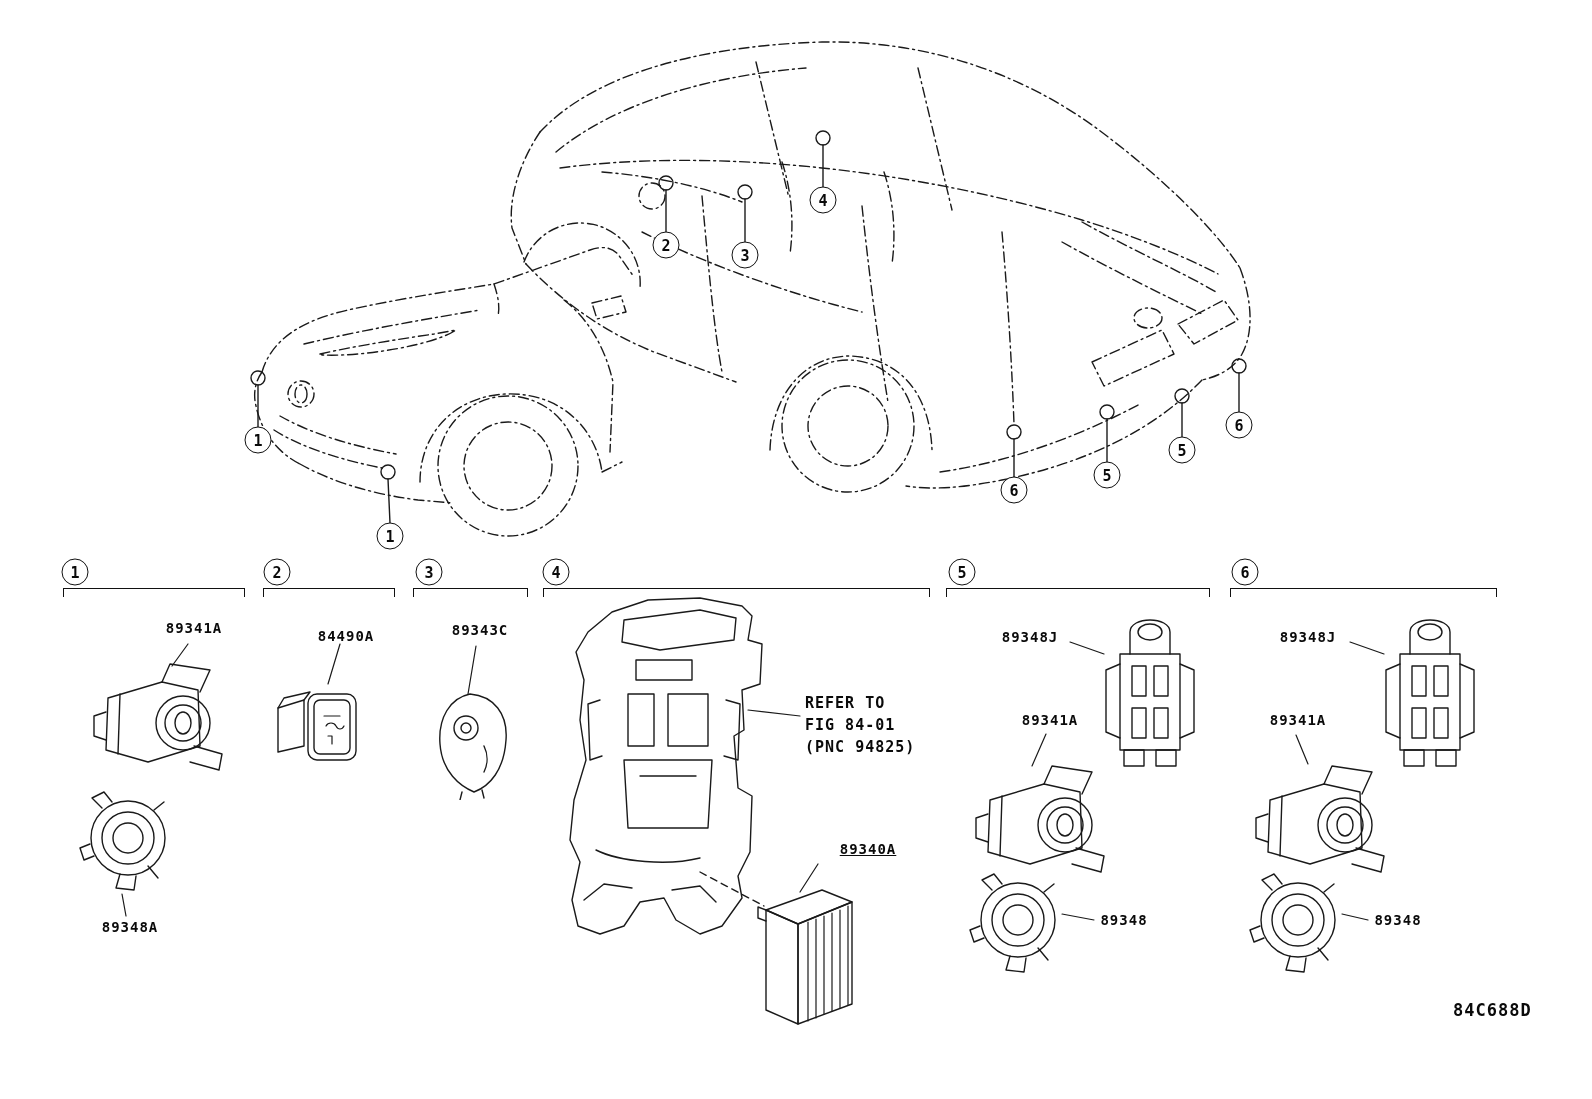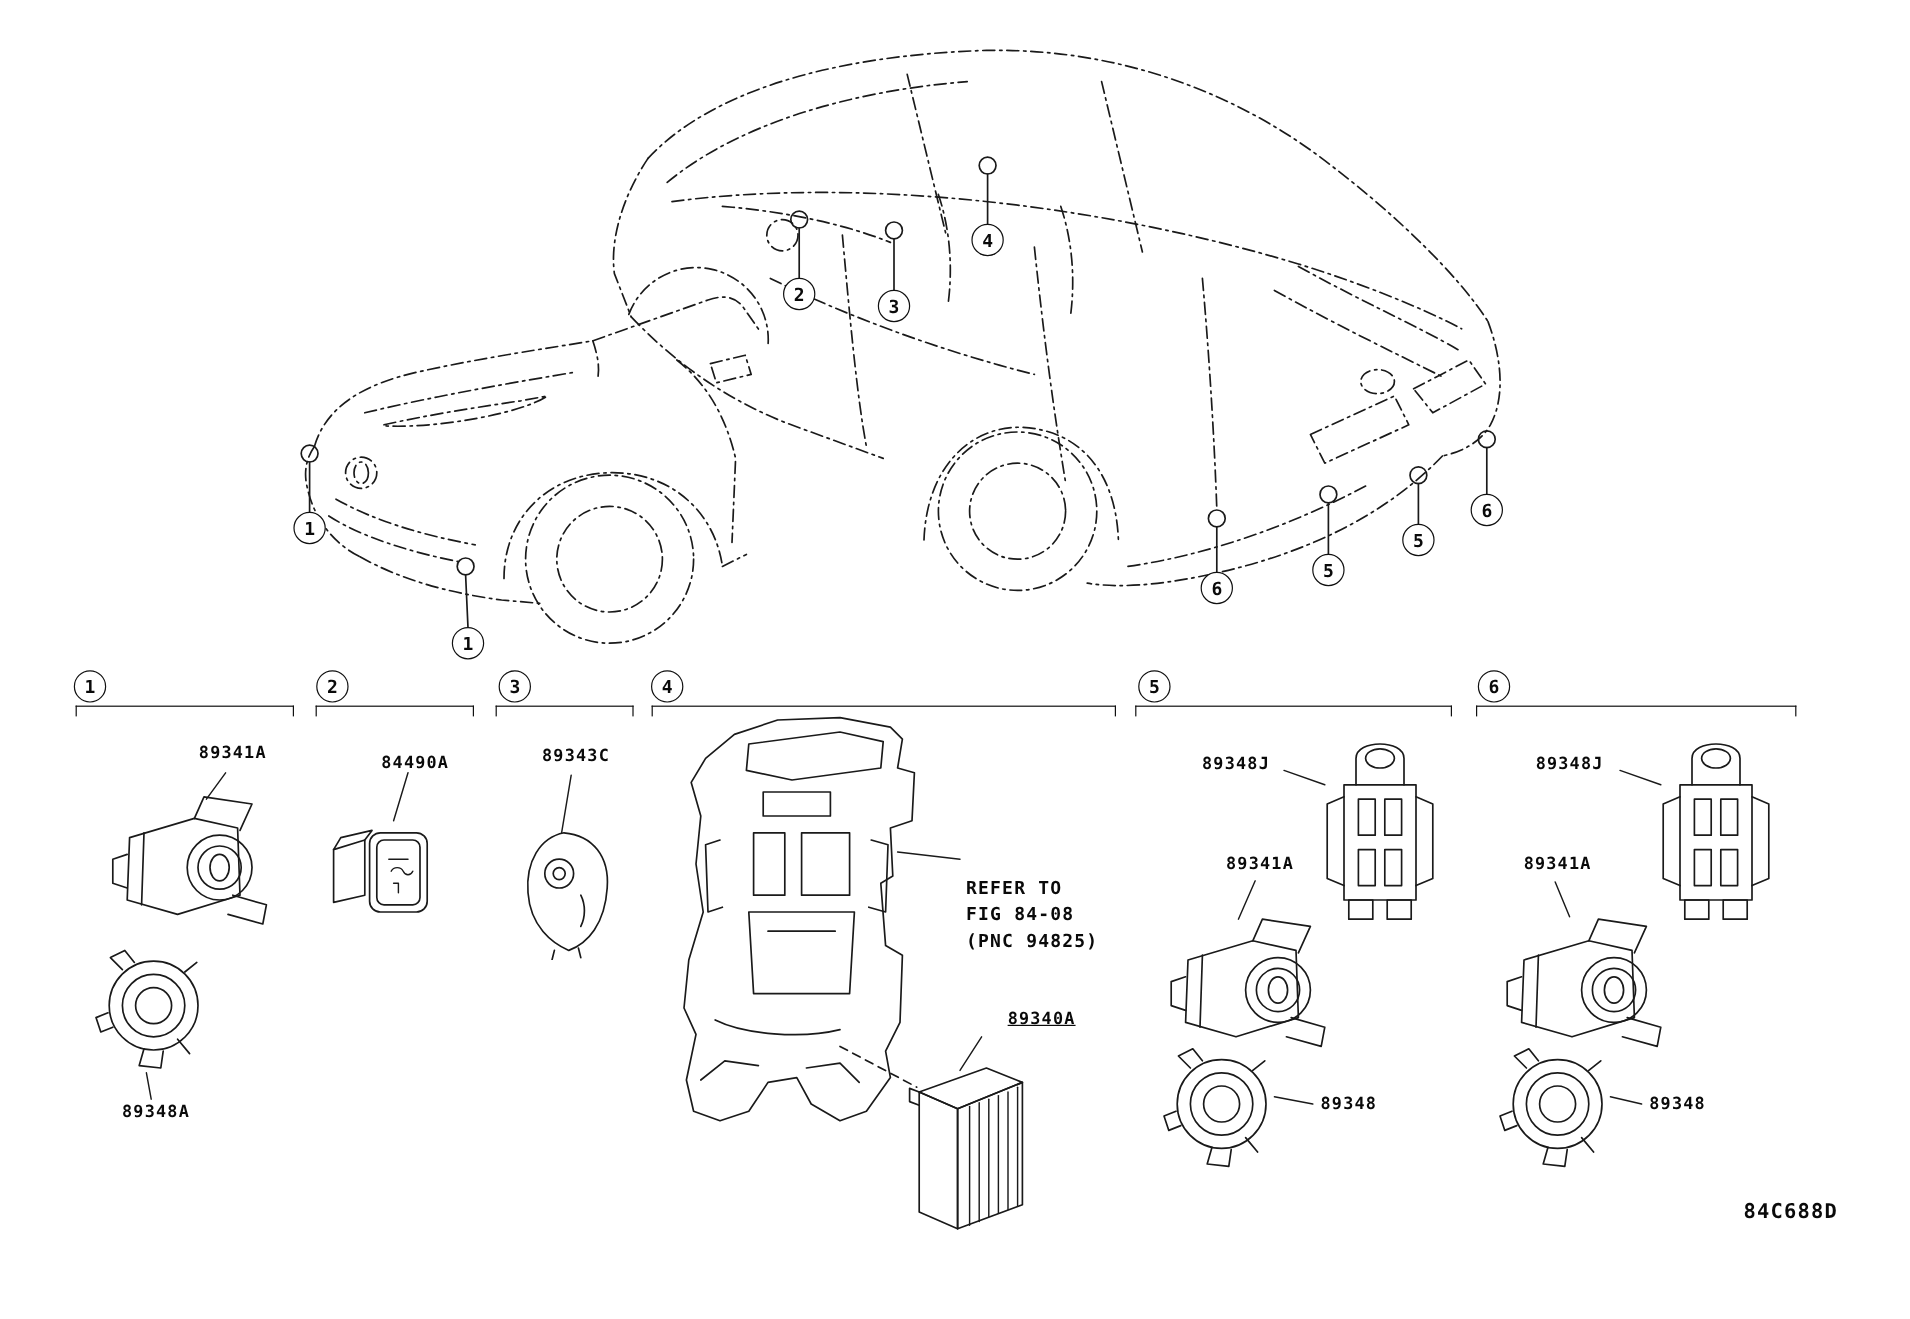--- a/index.html
+++ b/index.html
@@ -244,21 +244,21 @@
   <div class="part-label" style="left:346px;top:628px;">84490A</div>
   <div class="part-label" style="left:480px;top:622px;text-align:right;">89343C</div>
   <div class="part-label" style="left:868px;top:841px;text-decoration:underline;">89340A</div>
   <div class="part-label" style="left:1030px;top:629px;">89348J</div>
   <div class="part-label" style="left:1050px;top:712px;">89341A</div>
   <div class="part-label" style="left:1124px;top:912px;">89348</div>
   <div class="part-label" style="left:1308px;top:629px;">89348J</div>
   <div class="part-label" style="left:1298px;top:712px;">89341A</div>
   <div class="part-label" style="left:1398px;top:912px;">89348</div>
 
-  <div class="note" style="left:805px;top:692px;margin-top:37px;">
+  <div class="note" style="left:805px;top:692px;">
     <div>REFER TO</div>
-    <div>FIG 84-08</div>
+    <div>FIG 84-01</div>
     <div>(PNC 94825)</div>
   </div>
 
   <div class="diagram-code" style="left:1421px;top:1000px;margin-left:32px;">84C688D</div>
 
 </div>
 
 </body></html>

